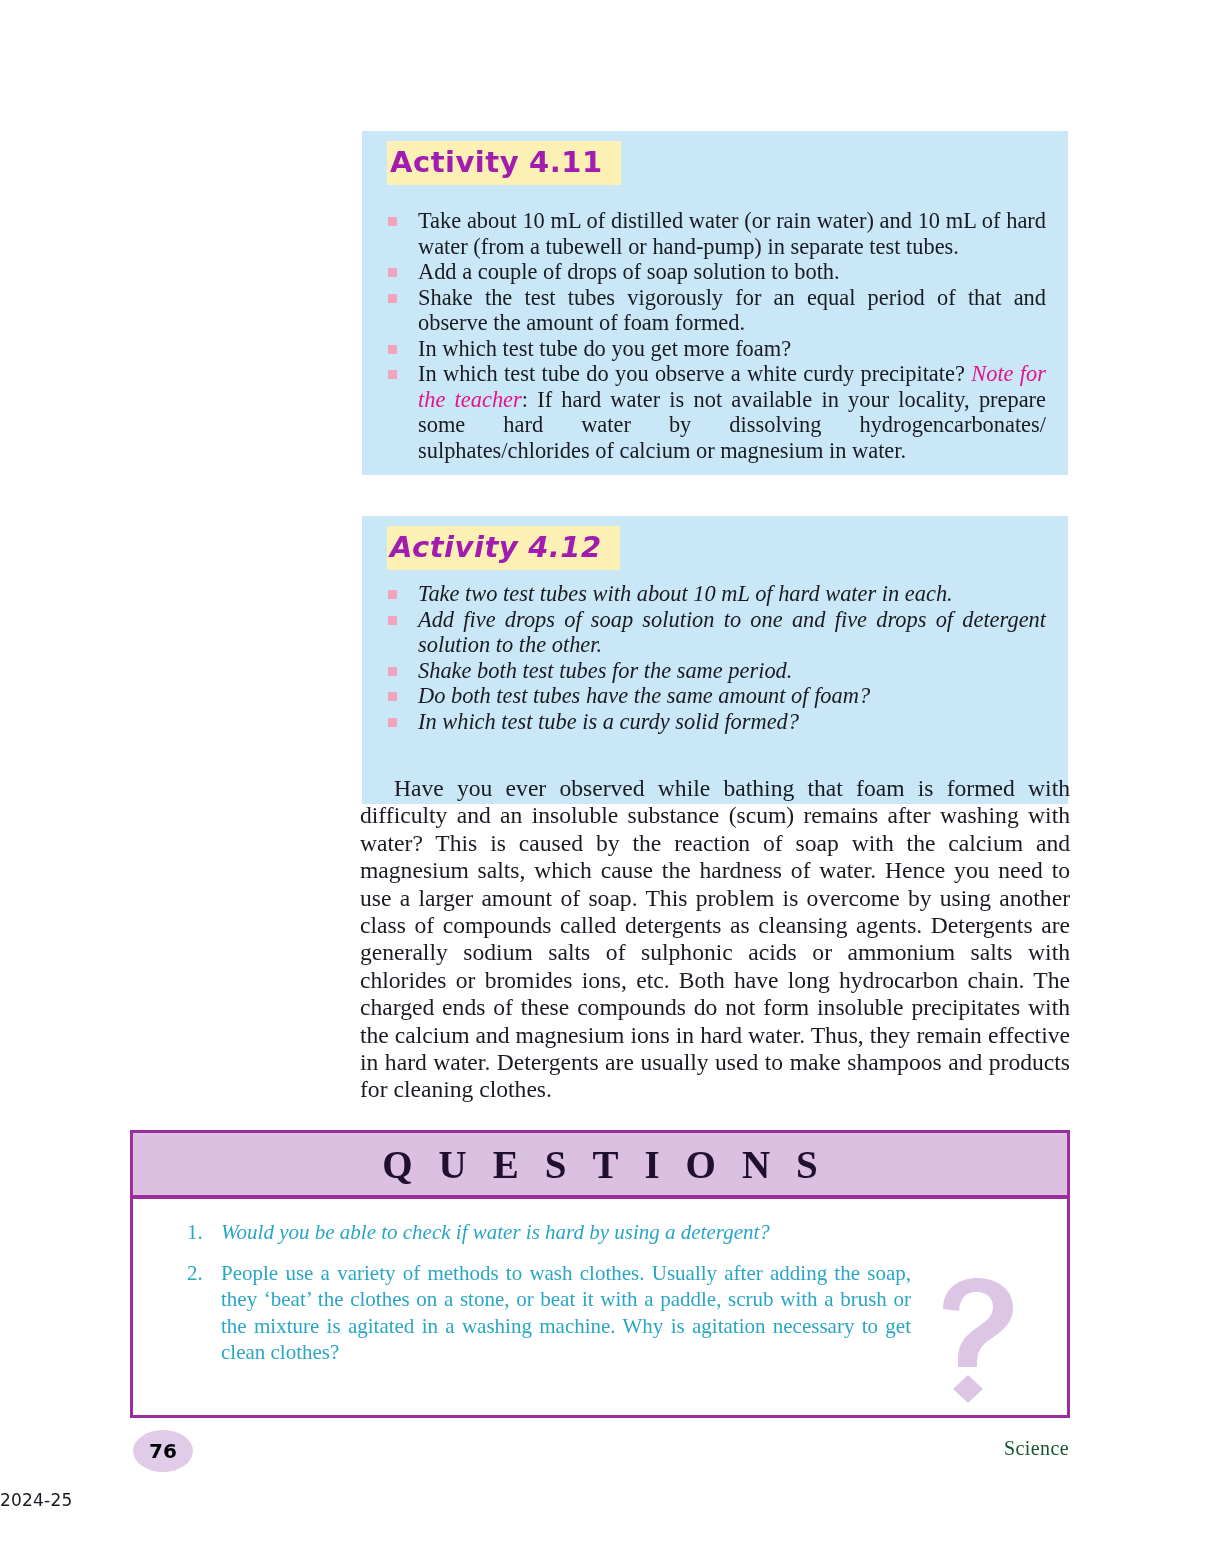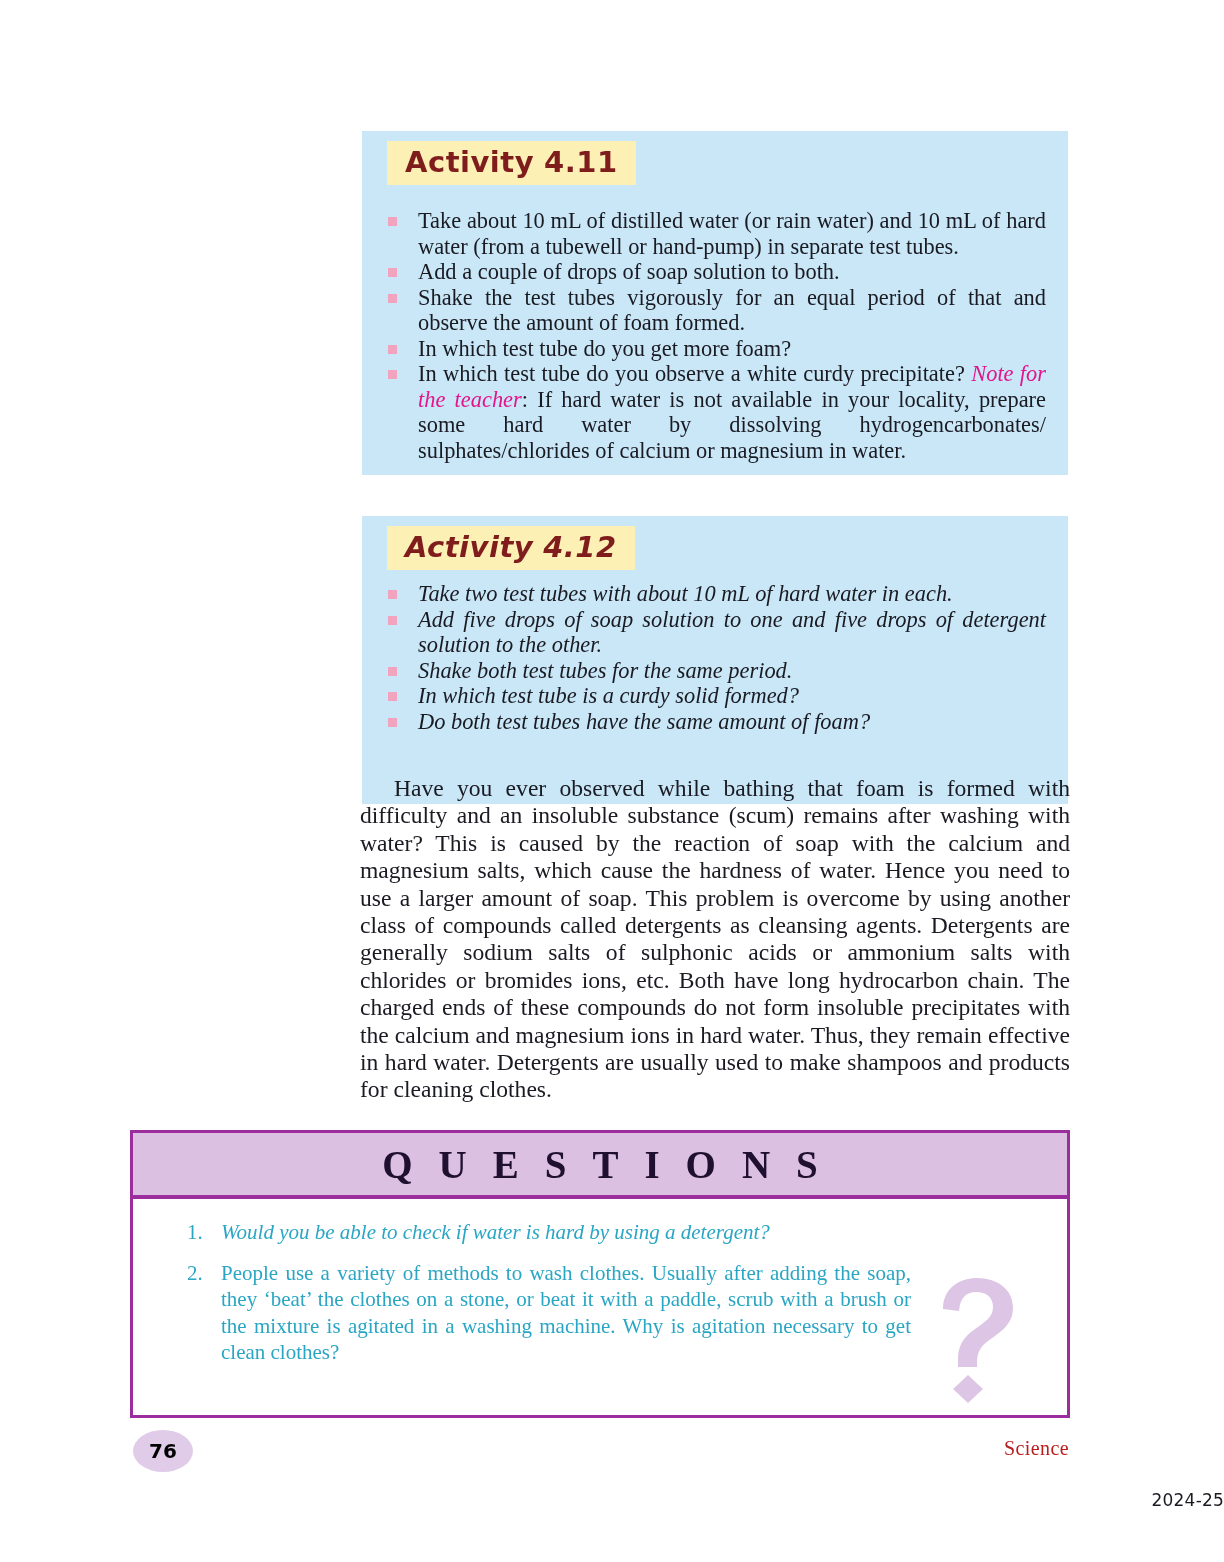--- a/index.html
+++ b/index.html
@@ -39,26 +39,26 @@
     width: 706px;
     height: 288px;
     font-style: italic;
   }
 
   .activity-badge {
     position: absolute;
     left: 25px;
     top: 10px;
     background: #fdf0b5;
-    padding: 4px 18px 6px 18px;
+    padding: 4px 18px 6px 3px;
     font-family: "DejaVu Sans", "Liberation Sans", sans-serif;
     font-weight: bold;
     font-size: 29px;
     letter-spacing: 0.5px;
-    color: #7f1d1d;
+    color: #a21caf;
     line-height: 1.18;
     white-space: nowrap;
   }
   .activity-badge .num { margin-left: 10px; }
 
   .activity-list {
     position: absolute;
     left: 23px;
     right: 22px;
     margin: 0;
@@ -192,29 +192,29 @@
     font-weight: bold;
     font-size: 20px;
     color: #000000;
   }
   #footer-subject {
     position: absolute;
     right: 155px;
     top: 1437px;
     font-size: 20px;
     letter-spacing: 0.4px;
-    color: #b91c1c;
+    color: #14532d;
     text-align: right;
   }
   #footer-year {
     position: absolute;
     left: 0;
     right: 0;
     top: 1490px;
-    text-align: right;
+    text-align: left;
     font-family: "DejaVu Sans", "Liberation Sans", sans-serif;
     font-size: 17px;
     color: #1a1a22;
     letter-spacing: 0.2px;
   }
 </style>
 </head>
 <body>
 
 <div class="page">
@@ -261,25 +261,25 @@
       <li>
         <span class="bullet"></span>
         <span class="txt">Add five drops of soap solution to one and five drops of detergent solution to the other.</span>
       </li>
       <li class="nojust">
         <span class="bullet"></span>
         <span class="txt">Shake both test tubes for the same period.</span>
       </li>
       <li class="nojust">
         <span class="bullet"></span>
+        <span class="txt">Do both test tubes have the same amount of foam?</span>
+      </li>
+      <li class="nojust">
+        <span class="bullet"></span>
         <span class="txt">In which test tube is a curdy solid formed?</span>
-      </li>
-      <li class="nojust">
-        <span class="bullet"></span>
-        <span class="txt">Do both test tubes have the same amount of foam?</span>
       </li>
     </ul>
   </section>
 
   <p class="body-para">Have you ever observed while bathing that foam is formed with difficulty and an insoluble substance (scum) remains after washing with water? This is caused by the reaction of soap with the calcium and magnesium salts, which cause the hardness of water. Hence you need to use a larger amount of soap. This problem is overcome by using another class of compounds called detergents as cleansing agents. Detergents are generally sodium salts of sulphonic acids or ammonium salts with chlorides or bromides ions, etc. Both have long hydrocarbon chain. The charged ends of these compounds do not form insoluble precipitates with the calcium and magnesium ions in hard water. Thus, they remain effective in hard water. Detergents are usually used to make shampoos and products for cleaning clothes.</p>
 
   <section id="questions-panel">
     <div id="questions-header">
       <div class="qtitle">QUESTIONS</div>
     </div>

